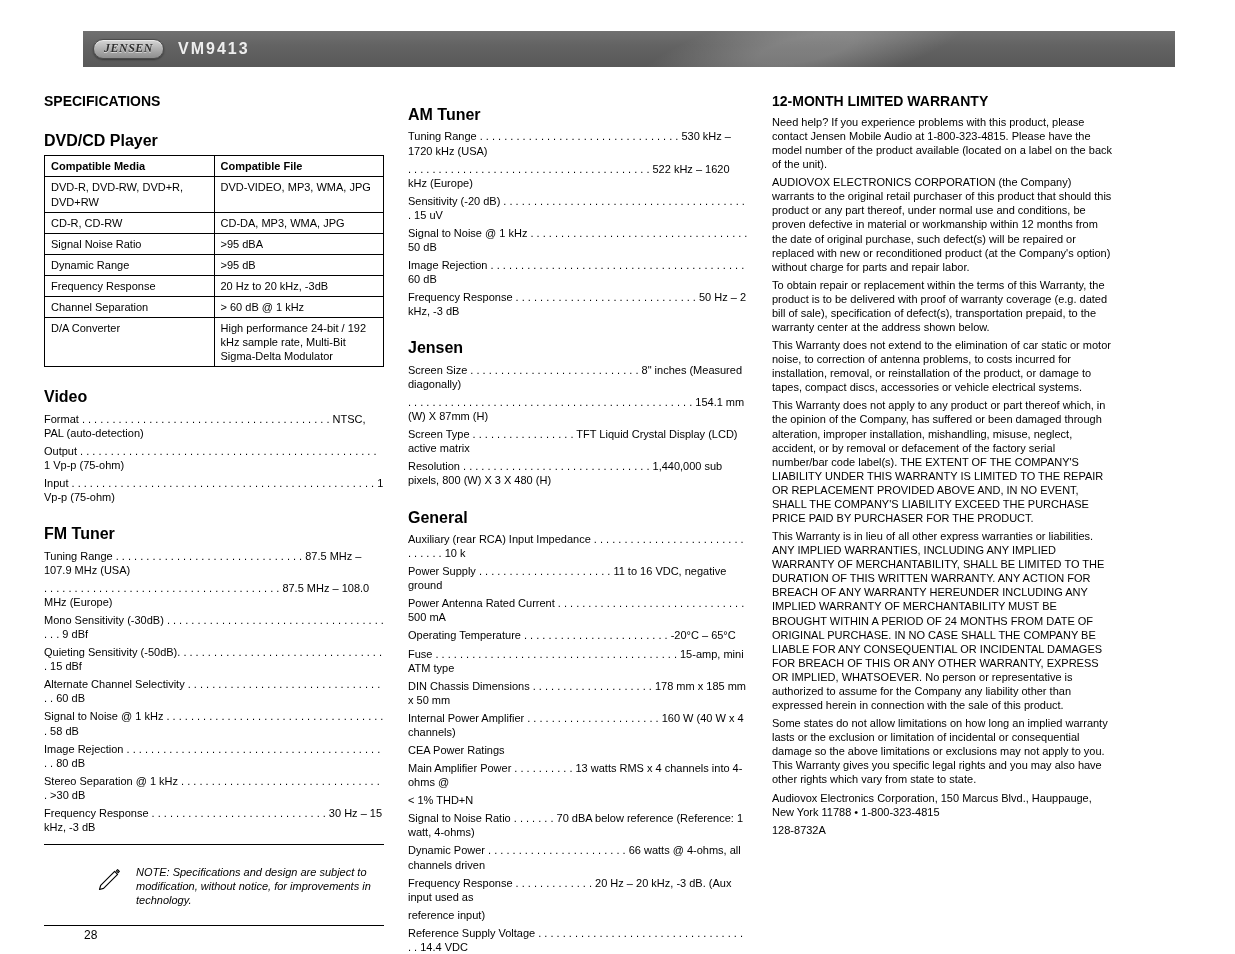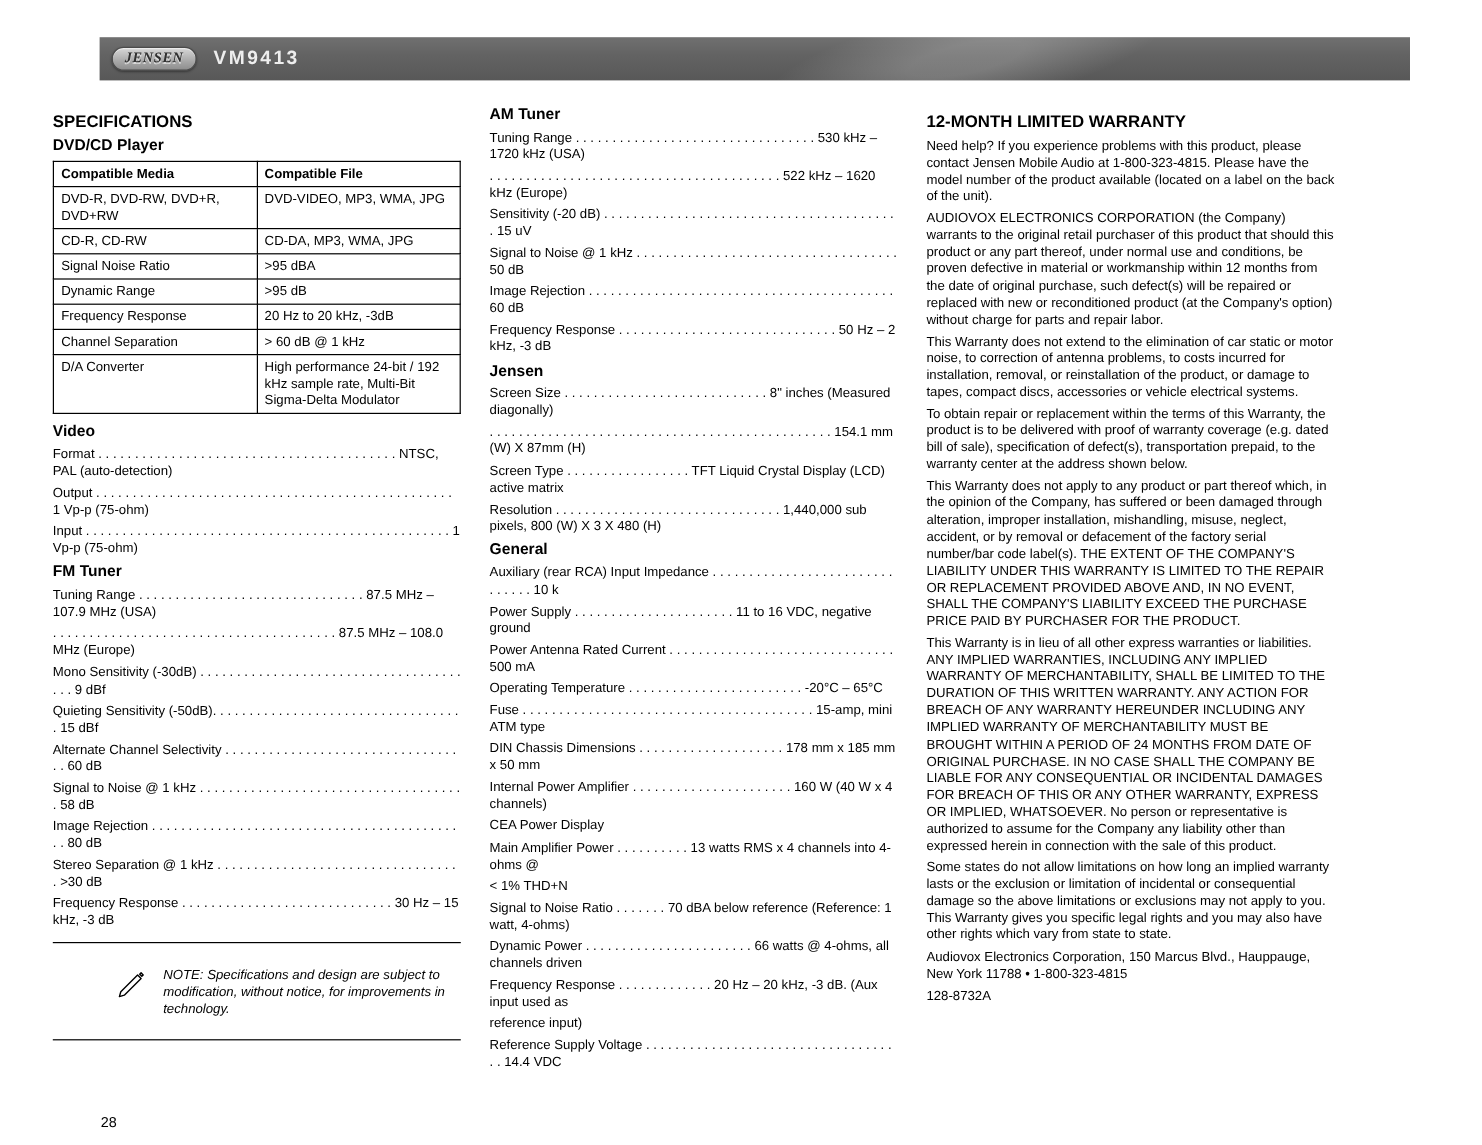--- a/index.html
+++ b/index.html
@@ -72,21 +72,21 @@
       display: flex;
       gap: 24px;
       margin-top: 18px;
     }
     .col {
       width: 340px;          
       line-height: 1.28;
     }
     .hpair { margin-bottom: 4px; }
     .sec-h  { font-weight: 700; font-size: 14px; margin-top: 8px; }
-    .sub-h  { font-weight: 700; font-size: 13px; margin-top: 2px; }
+    .sub-h  { font-weight: 700; font-size: 16px; margin-top: 20px; }
     .para   { margin: 4px 0; }
     table.specs {
       border-collapse: collapse;
       width: 100%;
       margin: 1px 0 6px 0;
       table-layout: fixed;
     }
     table.specs th, table.specs td {
       border: 1px solid #000;
       padding: 3px 6px;
@@ -213,37 +213,37 @@
       <p class="para">Resolution . . . . . . . . . . . . . . . . . . . . . . . . . . . . . . . 1,440,000 sub pixels, 800 (W) X 3 X 480 (H)</p>
 
       <div class="sub-h">General</div>
       <p class="para">Auxiliary (rear RCA) Input Impedance . . . . . . . . . . . . . . . . . . . . . . . . . . . . . . . 10 k</p>
       <p class="para">Power Supply  . . . . . . . . . . . . . . . . . . . . . .  11 to 16 VDC, negative ground</p>
       <p class="para">Power Antenna Rated Current . . . . . . . . . . . . . . . . . . . . . . . . . . . . . . . 500 mA</p>
       <p class="para">Operating Temperature  . . . . . . . . . . . . . . . . . . . . . . . .  -20°C – 65°C</p>
       <p class="para">Fuse  . . . . . . . . . . . . . . . . . . . . . . . . . . . . . . . . . . . . . . . .  15-amp, mini ATM type</p>
       <p class="para">DIN Chassis Dimensions . . . . . . . . . . . . . . . . . . . .  178 mm x 185 mm x 50 mm</p>
       <p class="para">Internal Power Amplifier . . . . . . . . . . . . . . . . . . . . . .  160 W (40 W x 4 channels)</p>
-      <p class="para">CEA Power Display</p>
+      <p class="para">CEA Power Ratings</p>
       <p class="para">Main Amplifier Power  . . . . . . . . . .  13 watts RMS x 4 channels into 4-ohms @</p>
       <p class="para">   &lt; 1% THD+N</p>
       <p class="para">Signal to Noise Ratio  . . . . . . .  70 dBA below reference (Reference: 1 watt, 4-ohms)</p>
       <p class="para">Dynamic Power  . . . . . . . . . . . . . . . . . . . . . . .  66 watts @ 4-ohms, all channels driven</p>
       <p class="para">Frequency Response . . . . . . . . . . . . .  20 Hz – 20 kHz, -3 dB. (Aux input used as</p>
       <p class="para">   reference input)</p>
       <p class="para">Reference Supply Voltage . . . . . . . . . . . . . . . . . . . . . . . . . . . . . . . . . . . . 14.4 VDC</p>
     </div>
 
     <div class="col">
       <div class="sec-h">12-MONTH LIMITED WARRANTY</div>
       <p class="para">Need help? If you experience problems with this product, please contact Jensen Mobile Audio at 1-800-323-4815. Please have the model number of the product available (located on a label on the back of the unit).</p>
 
       <p class="para">AUDIOVOX ELECTRONICS CORPORATION (the Company) warrants to the original retail purchaser of this product that should this product or any part thereof, under normal use and conditions, be proven defective in material or workmanship within 12 months from the date of original purchase, such defect(s) will be repaired or replaced with new or reconditioned product (at the Company's option) without charge for parts and repair labor.</p>
+      <p class="para">To obtain repair or replacement within the terms of this Warranty, the product is to be delivered with proof of warranty coverage (e.g. dated bill of sale), specification of defect(s), transportation prepaid, to the warranty center at the address shown below.</p>
       <p class="para">This Warranty does not extend to the elimination of car static or motor noise, to correction of antenna problems, to costs incurred for installation, removal, or reinstallation of the product, or damage to tapes, compact discs, accessories or vehicle electrical systems.</p>
-      <p class="para">To obtain repair or replacement within the terms of this Warranty, the product is to be delivered with proof of warranty coverage (e.g. dated bill of sale), specification of defect(s), transportation prepaid, to the warranty center at the address shown below.</p>
       <p class="para">This Warranty does not apply to any product or part thereof which, in the opinion of the Company, has suffered or been damaged through alteration, improper installation, mishandling, misuse, neglect, accident, or by removal or defacement of the factory serial number/bar code label(s). THE EXTENT OF THE COMPANY'S LIABILITY UNDER THIS WARRANTY IS LIMITED TO THE REPAIR OR REPLACEMENT PROVIDED ABOVE AND, IN NO EVENT, SHALL THE COMPANY'S LIABILITY EXCEED THE PURCHASE PRICE PAID BY PURCHASER FOR THE PRODUCT.</p>
       <p class="para">This Warranty is in lieu of all other express warranties or liabilities. ANY IMPLIED WARRANTIES, INCLUDING ANY IMPLIED WARRANTY OF MERCHANTABILITY, SHALL BE LIMITED TO THE DURATION OF THIS WRITTEN WARRANTY. ANY ACTION FOR BREACH OF ANY WARRANTY HEREUNDER INCLUDING ANY IMPLIED WARRANTY OF MERCHANTABILITY MUST BE BROUGHT WITHIN A PERIOD OF 24 MONTHS FROM DATE OF ORIGINAL PURCHASE. IN NO CASE SHALL THE COMPANY BE LIABLE FOR ANY CONSEQUENTIAL OR INCIDENTAL DAMAGES FOR BREACH OF THIS OR ANY OTHER WARRANTY, EXPRESS OR IMPLIED, WHATSOEVER. No person or representative is authorized to assume for the Company any liability other than expressed herein in connection with the sale of this product.</p>
       <p class="para">Some states do not allow limitations on how long an implied warranty lasts or the exclusion or limitation of incidental or consequential damage so the above limitations or exclusions may not apply to you. This Warranty gives you specific legal rights and you may also have other rights which vary from state to state.</p>
       <p class="para">Audiovox Electronics Corporation, 150 Marcus Blvd., Hauppauge, New York 11788 • 1-800-323-4815</p>
       <p class="para">128-8732A</p>
     </div>
   </div>
   <div class="pnum" style="left:84px;">28</div>
 </div>
 

